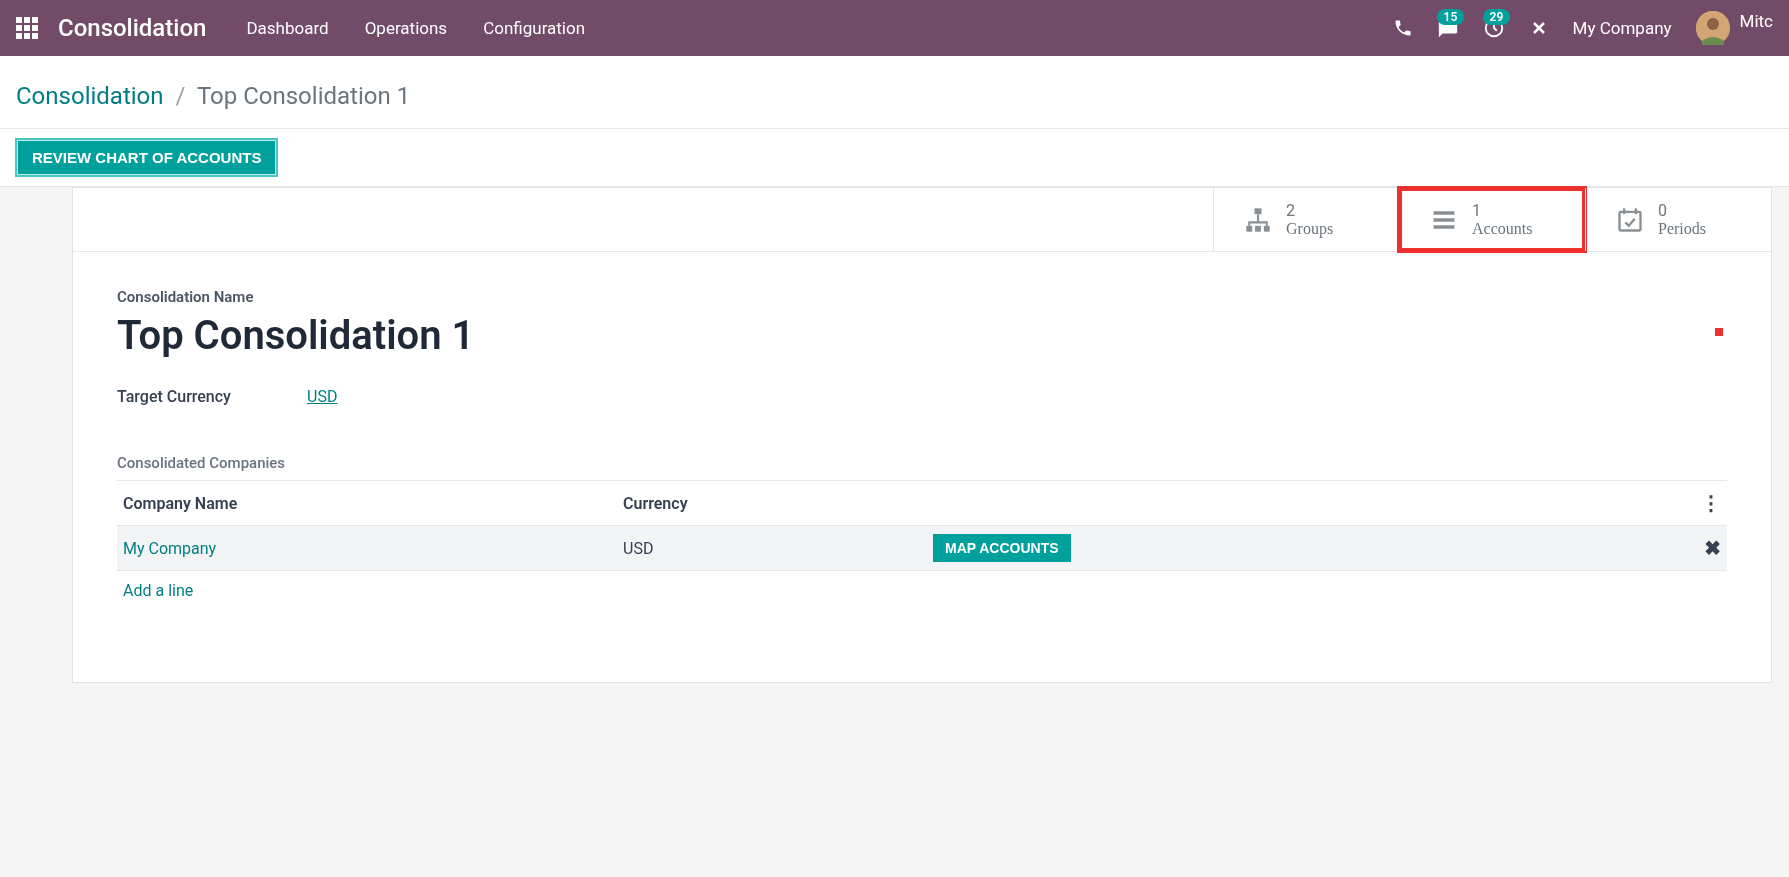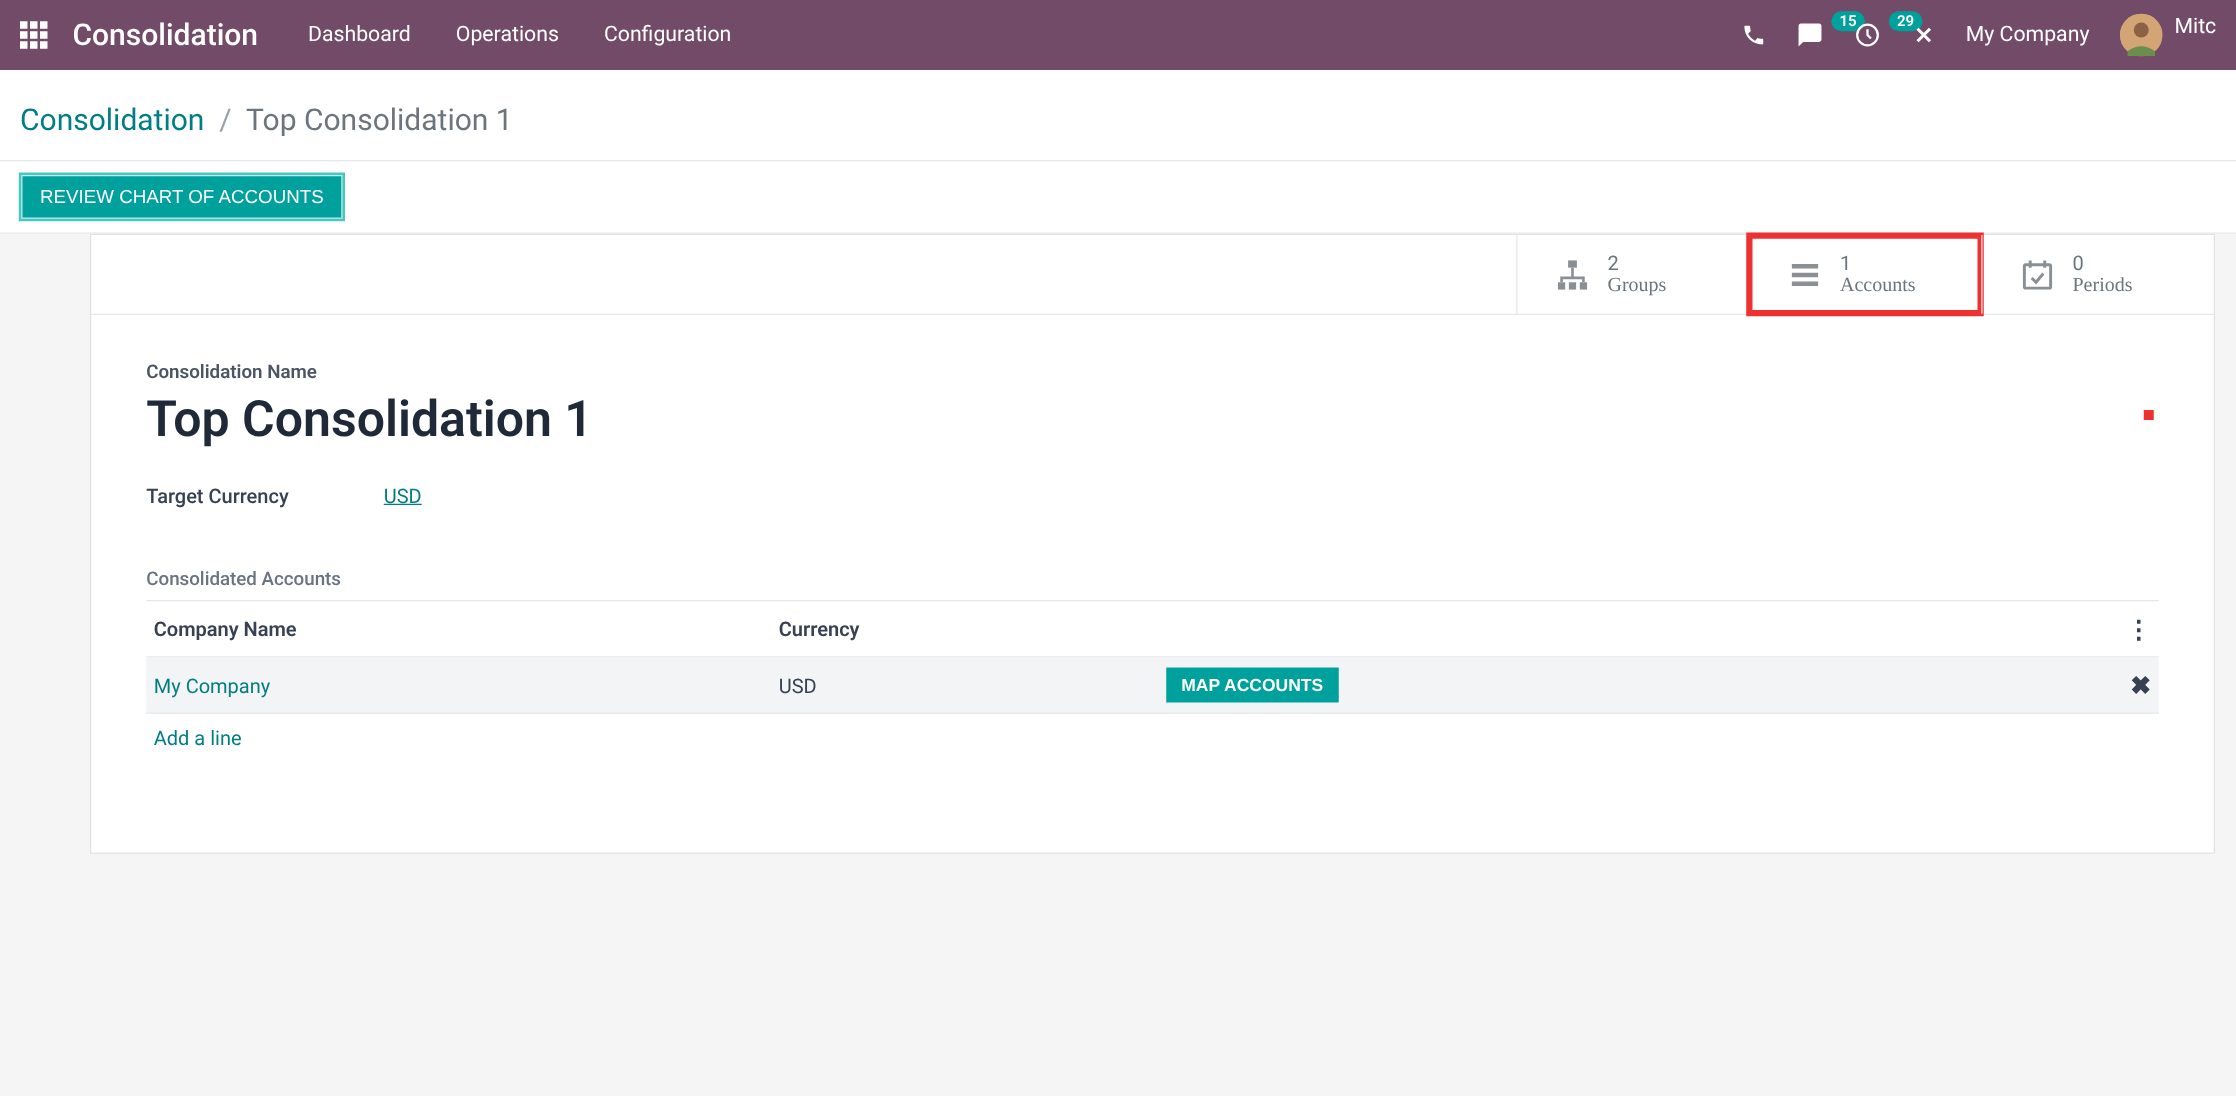--- a/index.html
+++ b/index.html
@@ -7,42 +7,42 @@
   
   
   .topnav { background: #714B67; height: 56px; display: flex; align-items: center; padding: 0 16px; color: #fff; }
   .apps-icon { display: grid; grid-template-columns: repeat(3,6px); grid-template-rows: repeat(3,6px); gap: 2px; margin-right: 20px; cursor: pointer; }
   .apps-icon span { background: #fff; width: 6px; height: 6px; }
   .app-title { font-size: 24px; font-weight: 500; margin-right: 40px; }
   .nav-links { display: flex; gap: 36px; font-size: 17px; }
   .nav-links a { color: #fff; text-decoration: none; }
   .topnav-right { margin-left: auto; display: flex; align-items: center; gap: 24px; }
   .icon-btn { position: relative; cursor: pointer; color: #fff; }
-  .badge { position: absolute; top: -8px; left: 28px; background: #00A09D; color: #fff; font-size: 12px; font-weight: 600; padding: 1px 7px; border-radius: 10px; }
+  .badge { position: absolute; top: -8px; left: 0; background: #00A09D; color: #fff; font-size: 12px; font-weight: 600; padding: 1px 7px; border-radius: 10px; }
   .company-name { font-size: 17px; }
   .avatar { width: 34px; height: 34px; border-radius: 50%; background: linear-gradient(135deg,#e8b98f,#8b6f5c); display:flex; align-items:center; justify-content:center; font-size:14px; color:#4a3828;}
   .user-trunc { font-size: 17px; }
   
   
   .content-head { background: #fff; padding: 16px 0 0 0; }
   .breadcrumb { font-size: 24px; padding: 10px 16px 18px 16px; }
   .breadcrumb a { color: #017E84; text-decoration: none; }
   .breadcrumb .sep { color: #9aa3ad; margin: 0 6px; }
   .breadcrumb .current { color: #6c757d; }
   
   .control-row { display: flex; align-items: center; padding: 0 16px 18px 16px; }
   .btn-primary { background: #00A09D; color: #fff; font-weight: 600; font-size: 16px; padding: 8px 18px; border: none; cursor: pointer; letter-spacing: 0.3px; }
   .btn-secondary { background: transparent; color: #017E84; font-weight: 600; font-size: 16px; border: none; padding: 8px 18px; cursor: pointer; }
   .action-menu { margin: 0 auto; color: #374151; font-size: 17px; cursor: pointer; display:flex; align-items:center; gap:6px;}
   .gear-icon-s { width:14px; height:14px; }
   .pager { margin-left: auto; font-size: 17px; color: #374151; }
   
   
   .status-bar { border-top: 1px solid #e5e7eb; border-bottom: 1px solid #e5e7eb; padding: 10px 16px; background: #fff; }
-  .review-btn { background: #00A09D; color: #fff; font-weight: 400; font-size: 15px; padding: 8px 14px; border: 2px solid #b8f0ee; cursor: pointer; outline: 2px solid #4cc5c1; outline-offset: -1px; }
+  .review-btn { background: #00A09D; color: #fff; font-weight: 700; font-size: 15px; padding: 8px 14px; border: 2px solid #b8f0ee; cursor: pointer; outline: 2px solid #4cc5c1; outline-offset: -1px; }
   
   
   .sheet-wrap { padding: 0 0 40px 0; }
   .sheet { background: #fff; border: 1px solid #dee2e6; margin: 0 auto 0 72px; max-width: 1700px; }
   
   .stat-row { display: flex; justify-content: flex-end; border-bottom: 1px solid #e5e7eb; height: 64px; }
   .stat-btn { display: flex; align-items: center; gap: 14px; padding: 0 30px; border-left: 1px solid #e5e7eb; color: #6c757d; cursor: pointer; min-width: 186px; }
   .stat-btn.highlight { outline: 5px solid #ef3030; outline-offset: -3px; }
   .stat-icon { width: 28px; height: 28px; }
   .stat-text .count { font-size: 16px; color:#6c757d;}
@@ -190,21 +190,21 @@
       <div class="field-label-sm">Consolidation Name</div>
       <div class="title-value">Top Consolidation 1</div>
 
       <div class="red-dot" style="top:76px; right:48px;"></div>
 
       <div class="field-row">
         <div class="flabel">Target Currency</div>
         <a href="#" class="fvalue">USD</a>
       </div>
 
-      <div class="section-title">Consolidated Accounts</div>
+      <div class="section-title">Consolidated Companies</div>
       <div class="table">
         <div class="table-header">
           <div class="col-company">Company Name</div>
           <div class="col-currency">Currency</div>
           <div class="col-actions"></div>
           <div class="col-menu">⋮</div>
         </div>
         <div class="table-row">
           <div class="col-company">My Company</div>
           <div class="col-currency">USD</div>

